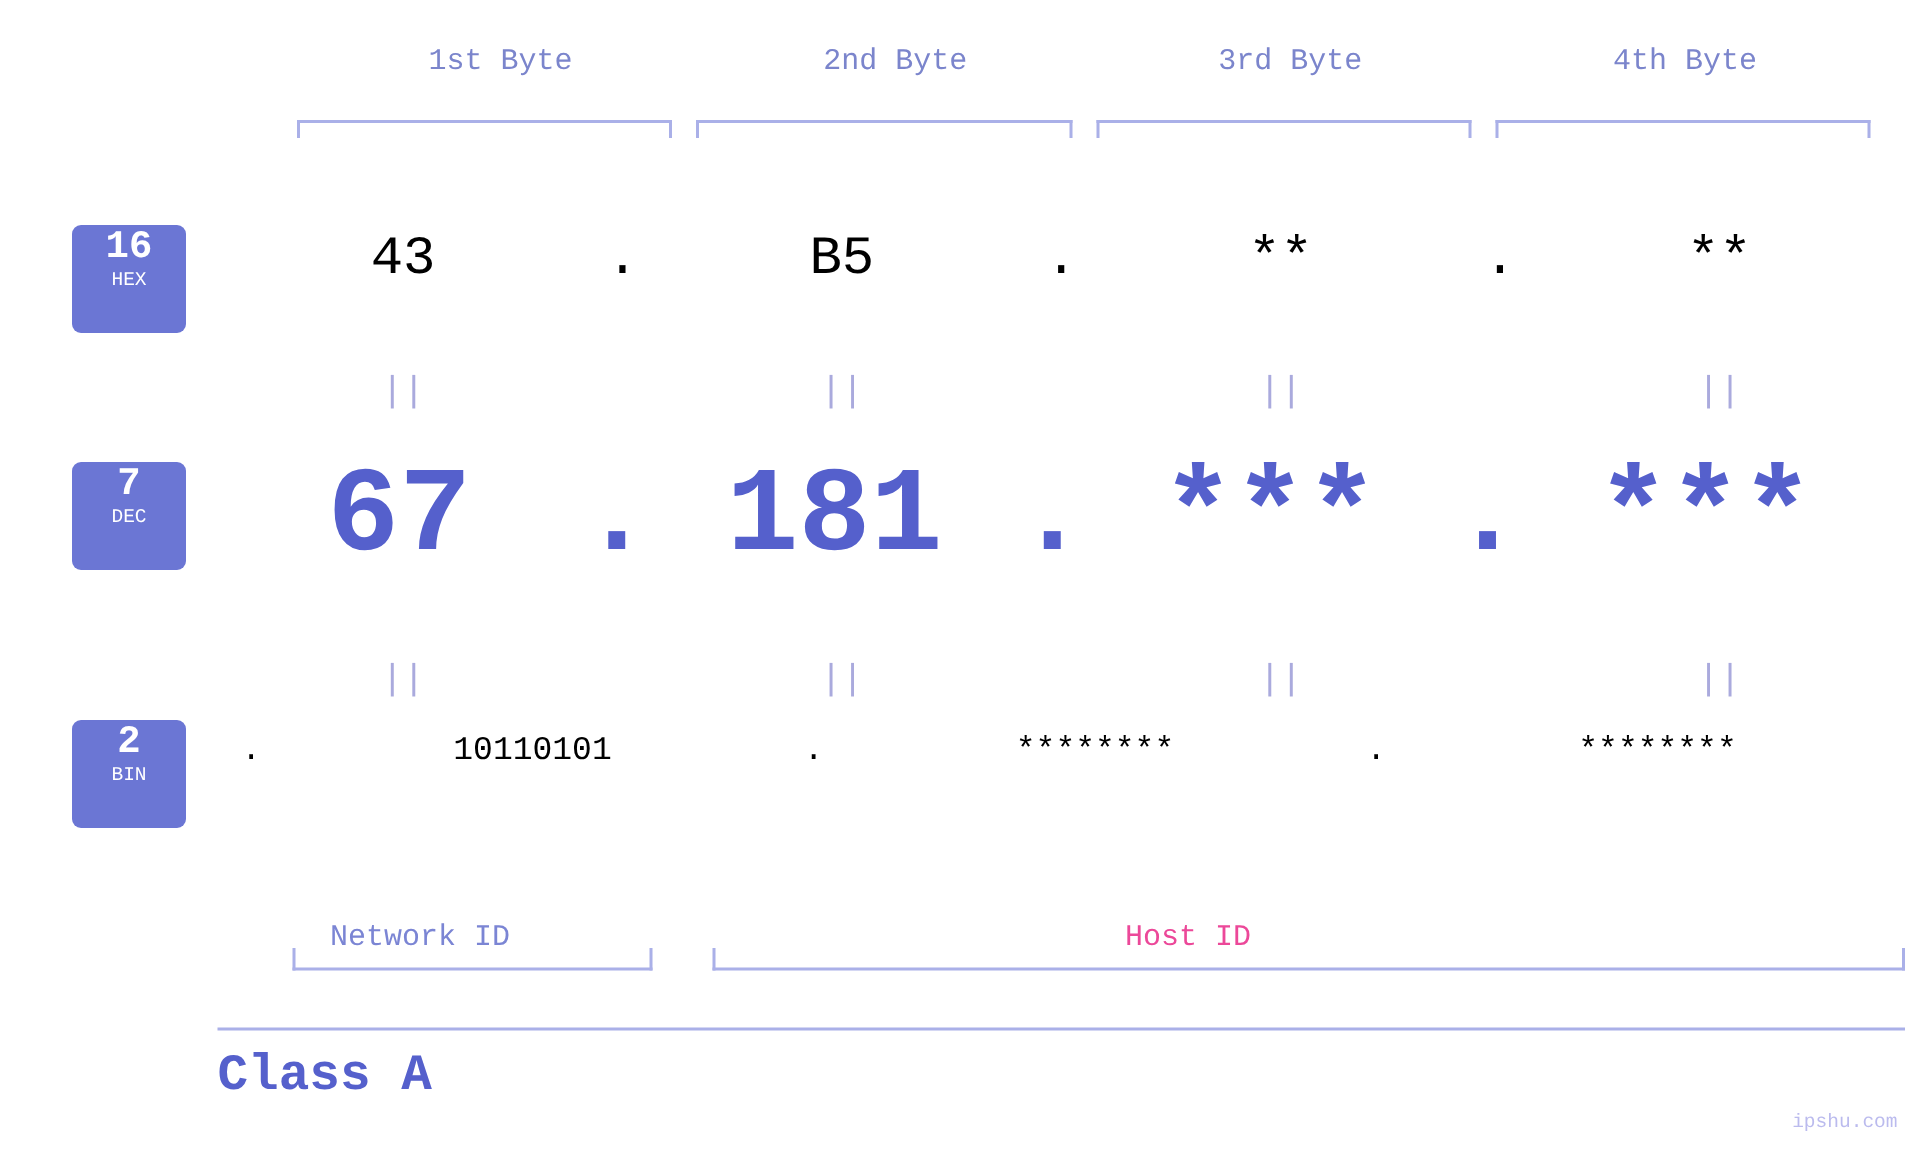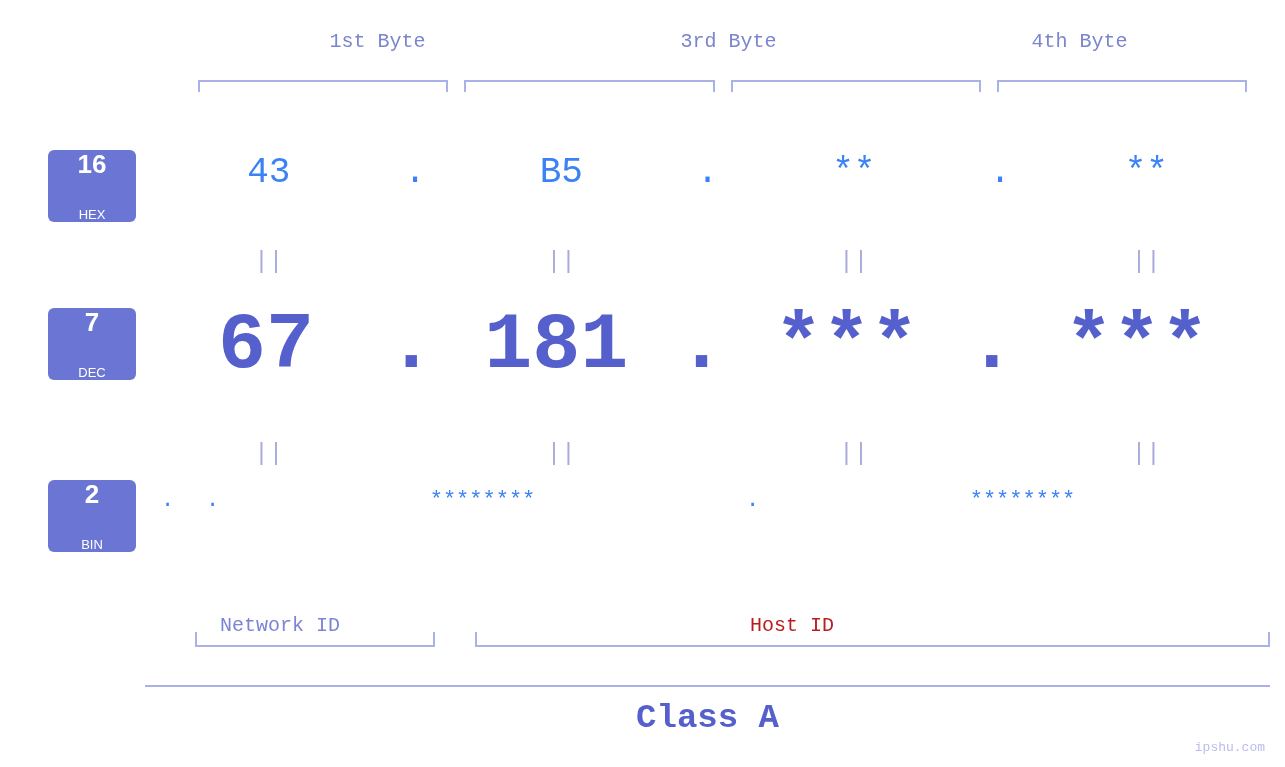--- a/index.html
+++ b/index.html
@@ -19,30 +19,30 @@
       position: relative;
       display: flex;
       flex-direction: column;
       align-items: center;
     }
 
     
     .badge {
       position: absolute;
       left: 48px;
-      width: 88px;
+      width: 76px;
       height: 72px;
       background: #6B76D4;
       border-radius: 6px;
       display: flex;
       flex-direction: column;
       align-items: center;
-      justify-content: space-between;
+      justify-content: flex-start;
       color: white;
-      font-family: Liberation Sans, sans-serif;
+      font-family: Liberation Mono, monospace;
     }
 
     .badge-number {
       font-size: 26px;
       font-weight: bold;
       line-height: 1.1;
     }
 
     .badge-label {
       font-size: 13px;
@@ -148,21 +148,21 @@
       right: 0;
       display: flex;
       align-items: center;
       justify-content: space-around;
     }
 
     
     .cell {
       flex: 1;
       text-align: center;
-      color: #3b82f6;
+      color: #000000;
       font-family: 'Courier New', Courier, monospace;
     }
 
     .cell-hex { font-size: 36px; }
     .cell-dec { font-size: 80px; font-weight: bold; color: #5560CC; }
     .cell-bin { font-size: 22px; }
     .cell-equals { font-size: 24px; color: #AAAADD; }
     .cell-dot-small { font-size: 36px; flex: 0 0 40px; }
     .cell-dot-large { font-size: 80px; font-weight: bold; flex: 0 0 50px; color: #5560CC; }
     .cell-dot-bin { font-size: 22px; flex: 0 0 40px; }
@@ -203,34 +203,33 @@
       left: 220px;
       color: #7B85D4;
       font-size: 20px;
       font-family: 'Courier New', Courier, monospace;
     }
 
     .host-id-label {
       position: absolute;
       bottom: 130px;
       left: 750px;
-      color: #b91c1c;
+      color: #ec4899;
       font-size: 20px;
       font-family: 'Courier New', Courier, monospace;
     }
 
     
     .class-a-container {
       position: absolute;
       bottom: 30px;
       left: 145px;
       right: 15px;
       display: flex;
       flex-direction: column;
-      align-items: center;
     }
 
     .class-a-line {
       width: 100%;
       height: 2px;
       background: #AAB0E8;
       margin-bottom: 12px;
     }
 
     .class-a-label {
@@ -277,20 +276,21 @@
     <span class="badge-label">DEC</span>
   </div>
 
   <div class="badge badge-bin">
     <span class="badge-number">2</span>
     <span class="badge-label">BIN</span>
   </div>
 
   <div class="col-headers">
     <div class="col-header">1st Byte</div>
+    <div class="col-header">2nd Byte</div>
     <div class="col-header">3rd Byte</div>
     <div class="col-header">4th Byte</div>
   </div>
 
   <div class="brackets-top">
     <div class="bracket-line"></div>
     <div class="bracket-line"></div>
     <div class="bracket-line"></div>
     <div class="bracket-line"></div>
   </div>
@@ -332,20 +332,21 @@
       <div class="dot-sep"></div>
       <div class="byte-col cell cell-equals">||</div>
       <div class="dot-sep"></div>
       <div class="byte-col cell cell-equals">||</div>
       <div class="dot-sep"></div>
       <div class="byte-col cell cell-equals">||</div>
     </div>
 
     <div class="row-bin">
       <div class="dot-sep cell cell-dot-bin">.</div>
+      <div class="byte-col cell cell-bin">10110101</div>
       <div class="dot-sep cell cell-dot-bin">.</div>
       <div class="byte-col cell cell-bin">********</div>
       <div class="dot-sep cell cell-dot-bin">.</div>
       <div class="byte-col cell cell-bin">********</div>
     </div>
 
   </div>
 
   <div class="bottom-brackets">
     <div class="network-bracket"></div>

